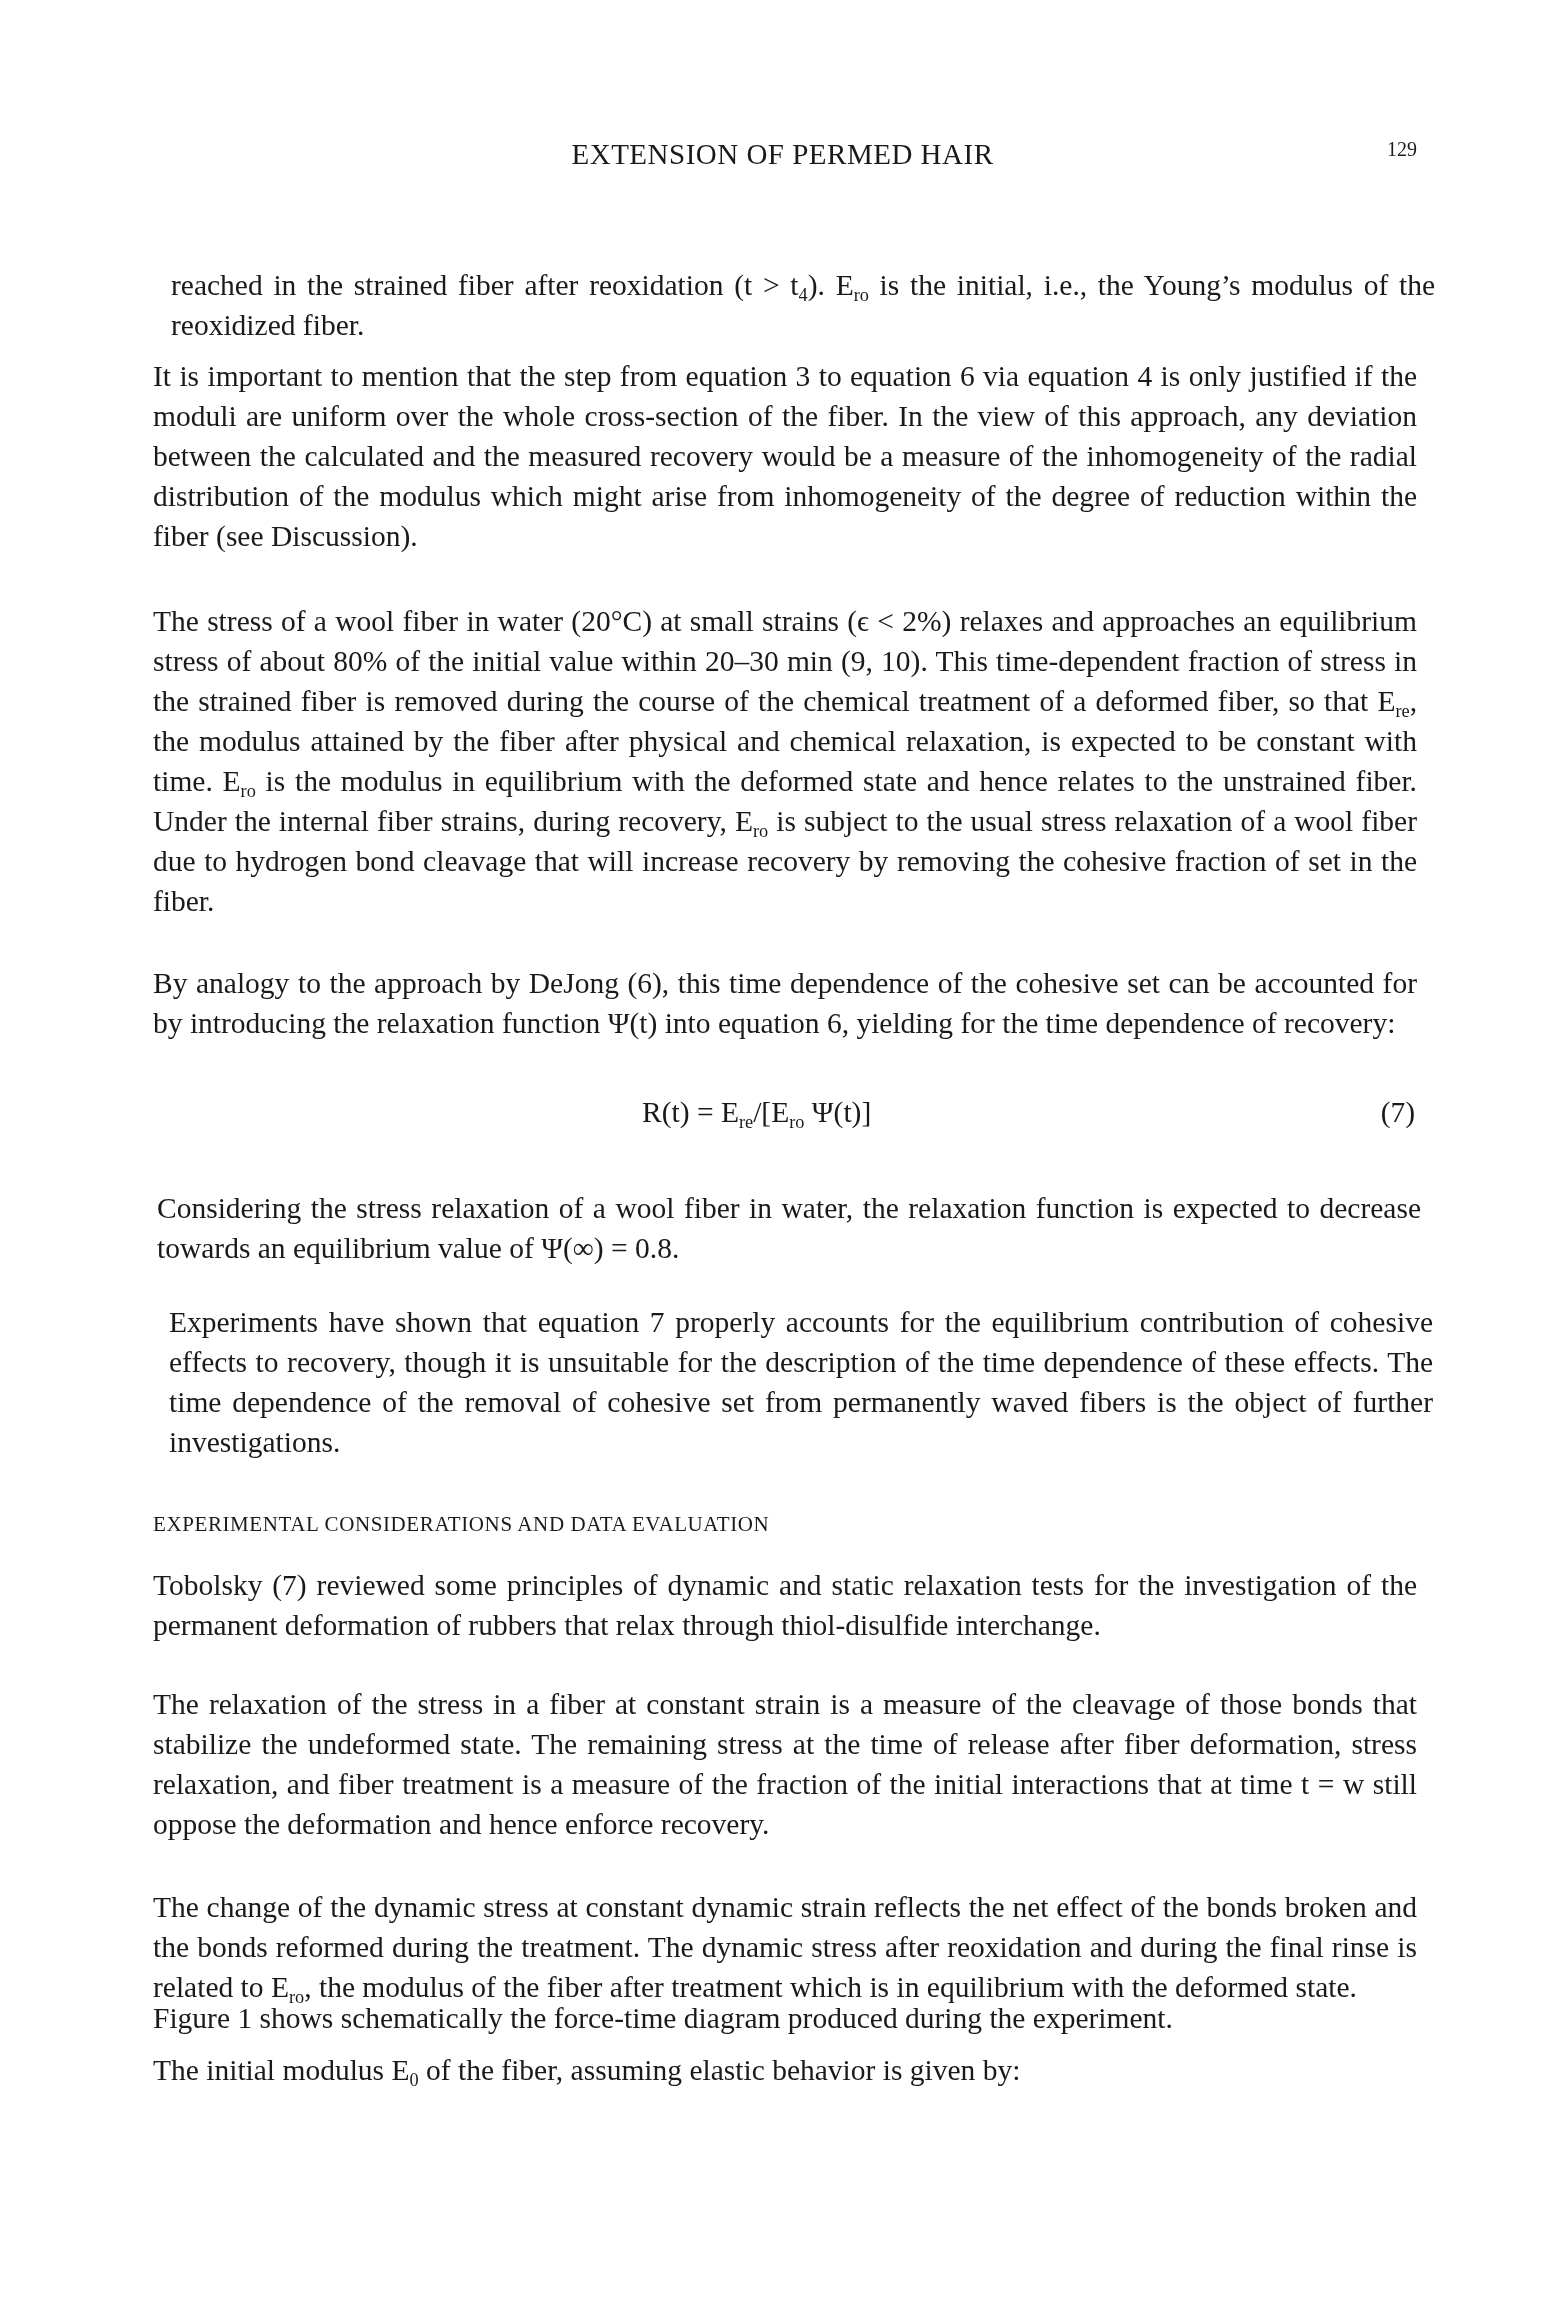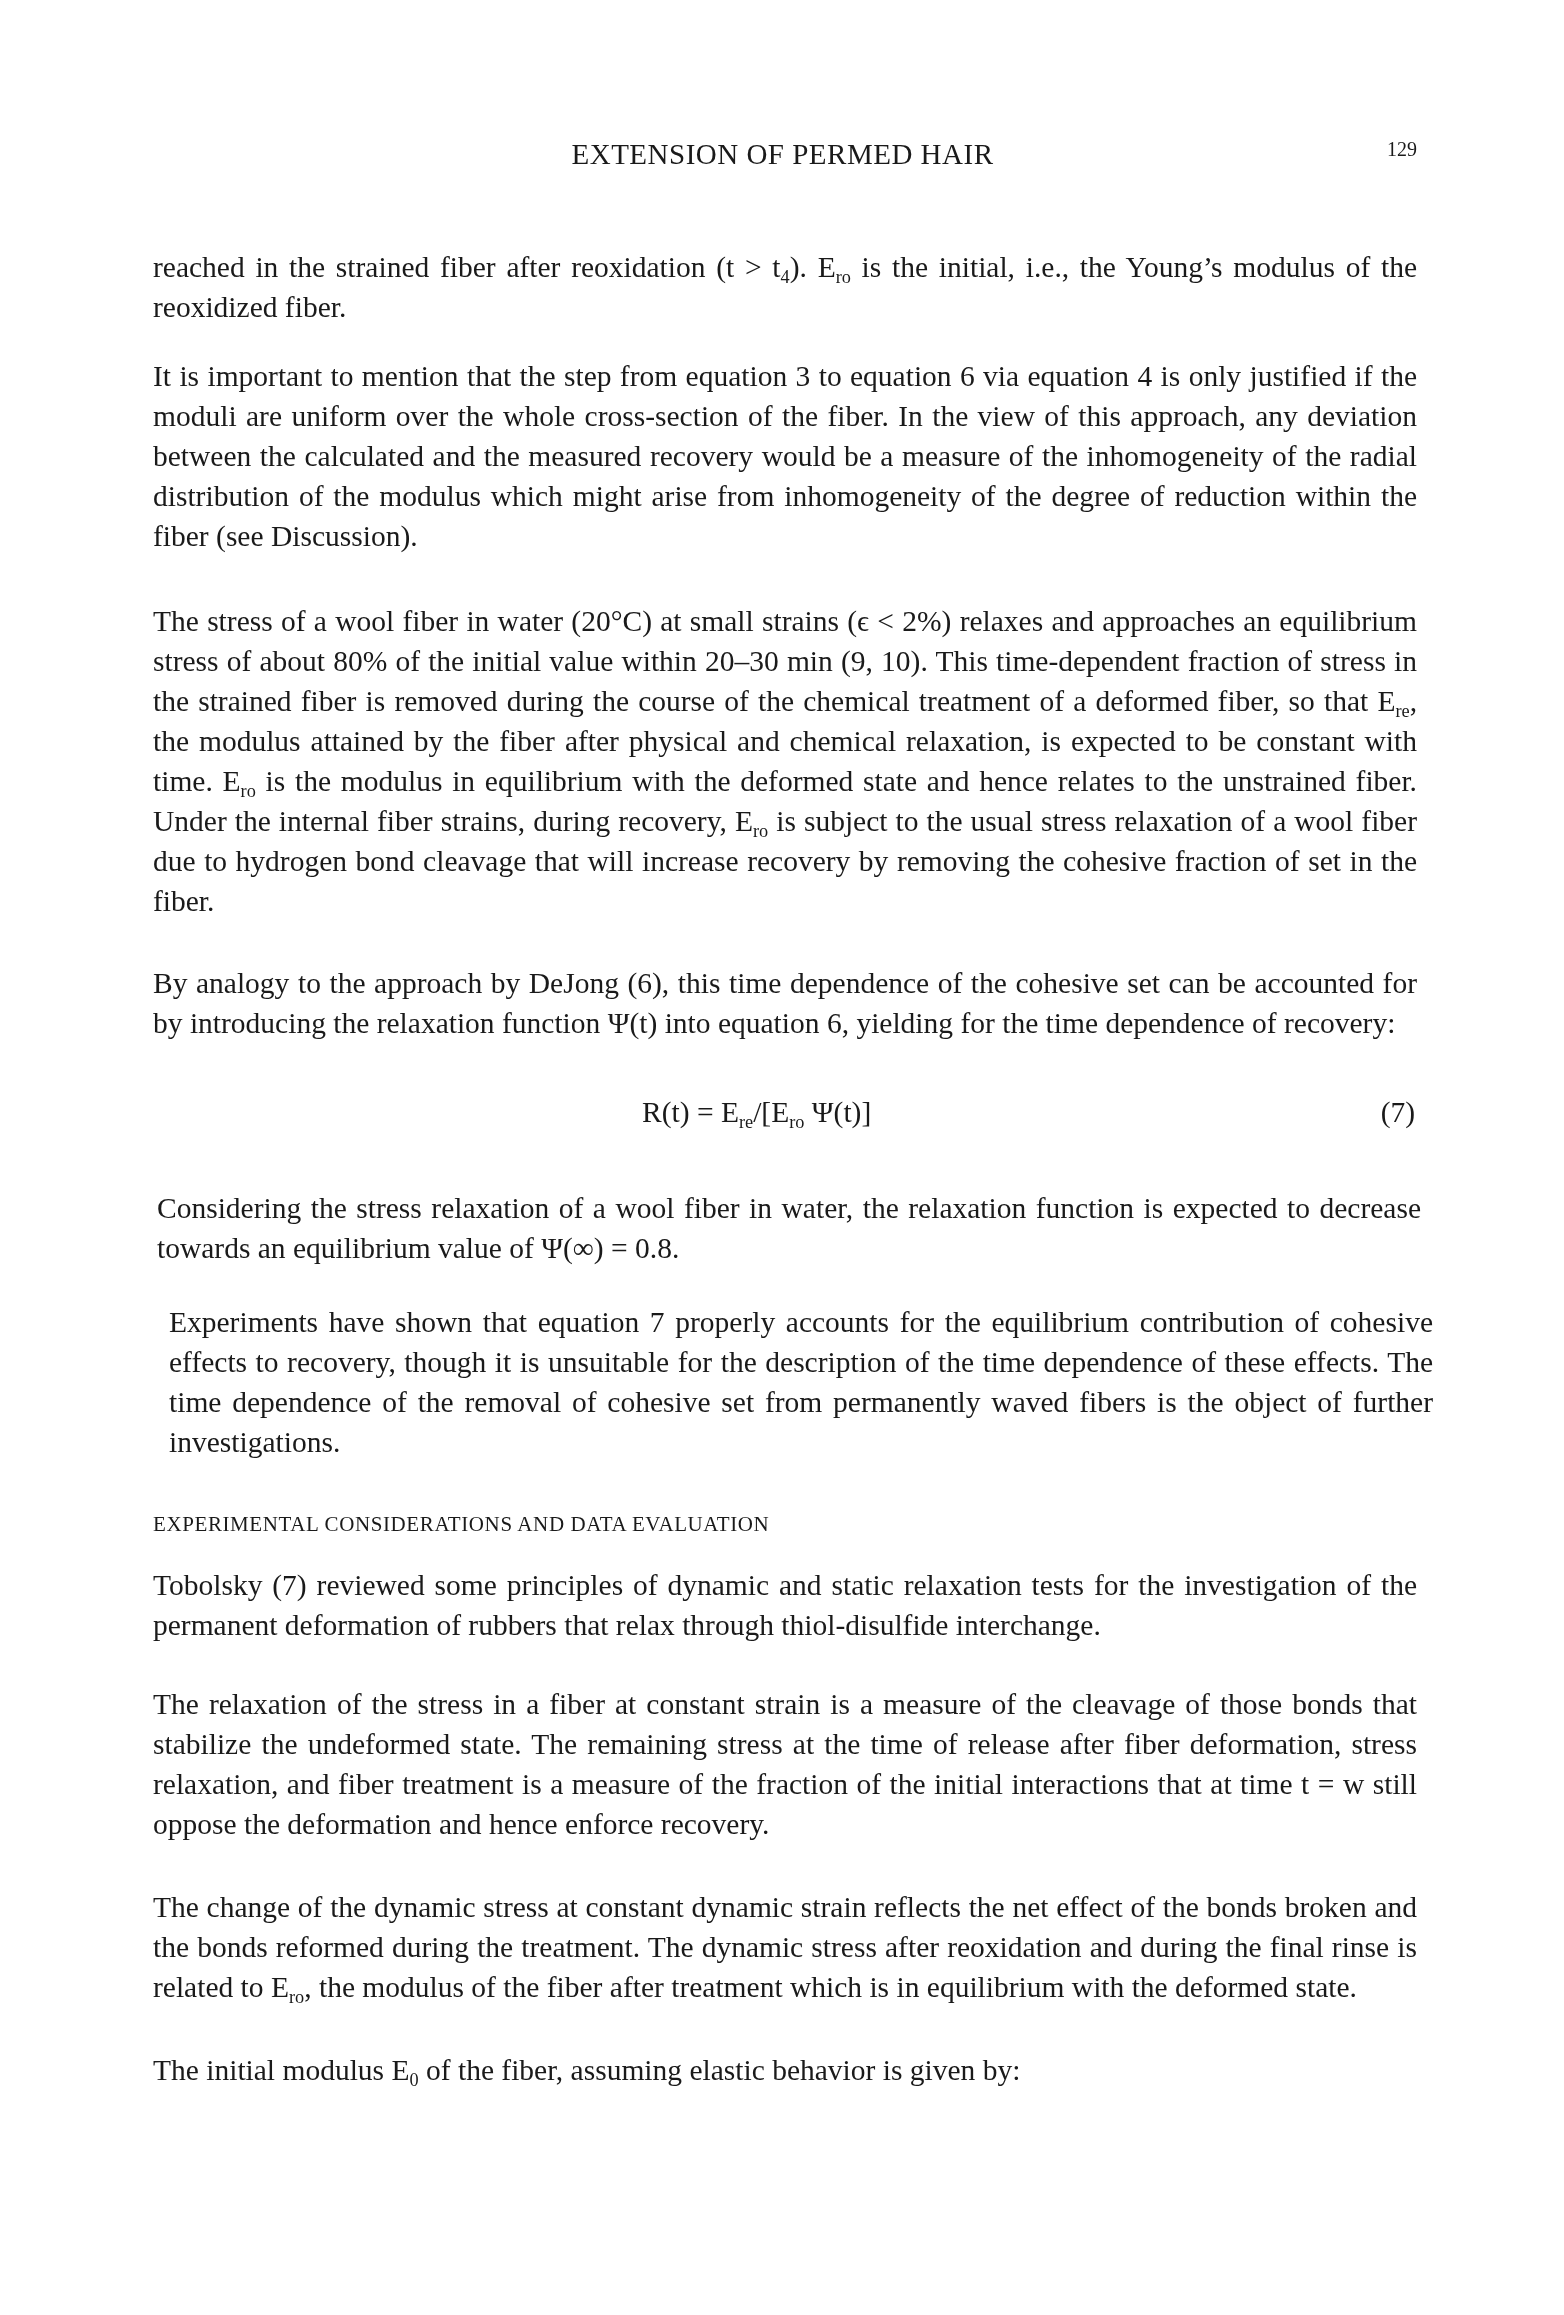--- a/index.html
+++ b/index.html
@@ -18,33 +18,34 @@
   .equation sub { font-size: 0.62em; vertical-align: -0.32em; line-height: 0; }
   .section-heading { position: absolute; left: 153px; font-size: 21px; letter-spacing: 0.6px; }
 </style>
 </head>
 <body>
 
 <div class="page">
   <div class="running-head">EXTENSION OF PERMED HAIR</div>
   <div class="page-number">129</div>
 
-  <p class="block" style="margin:0; top:247px;"><span>reached in the strained fiber after reoxidation (t &gt; t</span><sub>4</sub><span>). E</span><sub>ro</sub><span> is the initial, i.e., the Young’s modulus of the reoxidized fiber.</span></p>
+  <p class="block" style="margin:18px; top:247px;"><span>reached in the strained fiber after reoxidation (t &gt; t</span><sub>4</sub><span>). E</span><sub>ro</sub><span> is the initial, i.e., the Young’s modulus of the reoxidized fiber.</span></p>
   <p class="block" style="margin:0; top:356px;"><span>It is important to mention that the step from equation 3 to equation 6 via equation 4 is only justified if the moduli are uniform over the whole cross-section of the fiber. In the view of this approach, any deviation between the calculated and the measured recovery would be a measure of the inhomogeneity of the radial distribution of the modulus which might arise from inhomogeneity of the degree of reduction within the fiber (see Discussion).</span></p>
   <p class="block" style="margin:0; top:601px;"><span>The stress of a wool fiber in water (20°C) at small strains (ϵ &lt; 2%) relaxes and approaches an equilibrium stress of about 80% of the initial value within 20–30 min (9, 10). This time-dependent fraction of stress in the strained fiber is removed during the course of the chemical treatment of a deformed fiber, so that E</span><sub>re</sub><span>, the modulus attained by the fiber after physical and chemical relaxation, is expected to be constant with time. E</span><sub>ro</sub><span> is the modulus in equilibrium with the deformed state and hence relates to the unstrained fiber. Under the internal fiber strains, during recovery, E</span><sub>ro</sub><span> is subject to the usual stress relaxation of a wool fiber due to hydrogen bond cleavage that will increase recovery by removing the cohesive fraction of set in the fiber.</span></p>
   <p class="block" style="margin:0; top:963px;"><span>By analogy to the approach by DeJong (6), this time dependence of the cohesive set can be accounted for by introducing the relaxation function Ψ(t) into equation 6, yielding for the time dependence of recovery:</span></p>
 
   <div class="equation" style="top:1092px;">
     <span class="eq-body"><span>R(t) = E</span><sub>re</sub><span>/[E</span><sub>ro</sub><span> Ψ(t)]</span></span>
     <span class="eq-number">(7)</span>
   </div>
 
   <p class="block" style="margin:4px; top:1184px;"><span>Considering the stress relaxation of a wool fiber in water, the relaxation function is expected to decrease towards an equilibrium value of Ψ(∞) = 0.8.</span></p>
   <p class="block" style="margin:16px; top:1286px;"><span>Experiments have shown that equation 7 properly accounts for the equilibrium contribution of cohesive effects to recovery, though it is unsuitable for the description of the time dependence of these effects. The time dependence of the removal of cohesive set from permanently waved fibers is the object of further investigations.</span></p>
 
   <div class="section-heading" style="top:1512px;">EXPERIMENTAL CONSIDERATIONS AND DATA EVALUATION</div>
 
   <p class="block" style="margin:0; top:1565px;"><span>Tobolsky (7) reviewed some principles of dynamic and static relaxation tests for the investigation of the permanent deformation of rubbers that relax through thiol-disulfide interchange.</span></p>
   <p class="block" style="margin:0; top:1684px;"><span>The relaxation of the stress in a fiber at constant strain is a measure of the cleavage of those bonds that stabilize the undeformed state. The remaining stress at the time of release after fiber deformation, stress relaxation, and fiber treatment is a measure of the fraction of the initial interactions that at time t = w still oppose the deformation and hence enforce recovery.</span></p>
   <p class="block" style="margin:0; top:1887px;"><span>The change of the dynamic stress at constant dynamic strain reflects the net effect of the bonds broken and the bonds reformed during the treatment. The dynamic stress after reoxidation and during the final rinse is related to E</span><sub>ro</sub><span>, the modulus of the fiber after treatment which is in equilibrium with the deformed state.</span></p>
+  <p class="block" style="margin:0; top:1998px;"><span>Figure 1 shows schematically the force-time diagram produced during the experiment.</span></p>
   <p class="block" style="margin:0; top:2050px;"><span>The initial modulus E</span><sub>0</sub><span> of the fiber, assuming elastic behavior is given by:</span></p>
 </div>
 
 
 </body></html>

